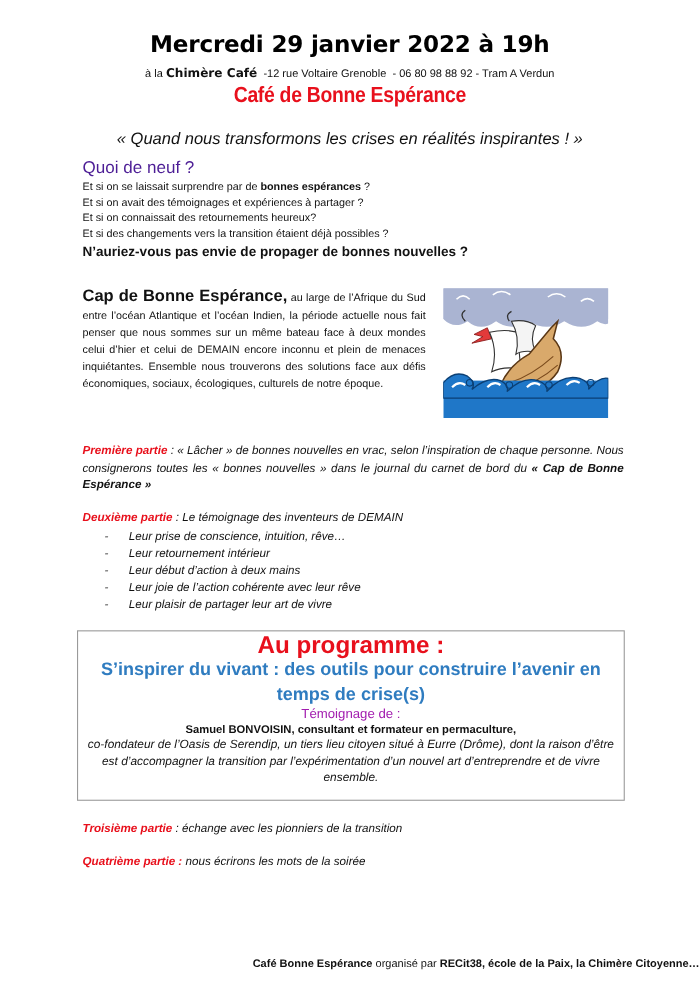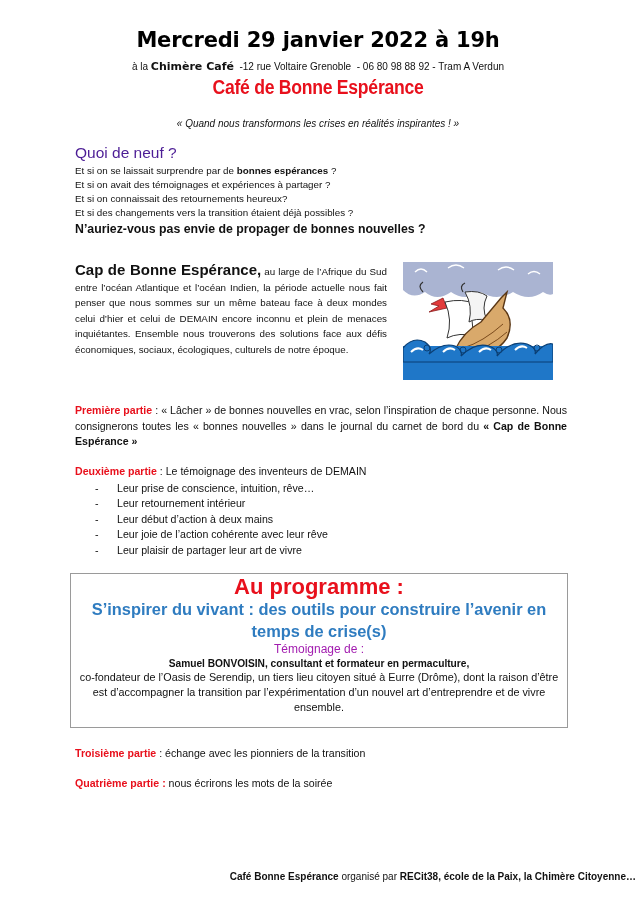--- a/index.html
+++ b/index.html
@@ -8,50 +8,50 @@
   .page { position: absolute; left: 0; top: 0; width: 636px; height: 900px; }
 
   .title { position: absolute; left: 0; width: 636px; top: 28px; text-align: center;
            font-family: "DejaVu Sans", sans-serif; font-weight: bold; font-size: 21px; color: #000; letter-spacing: -0.2px; }
   .venue { position: absolute; left: 0; width: 636px; top: 60px; text-align: center; font-size: 10px; color: #111; }
   .venue b { font-family: "DejaVu Sans", sans-serif; font-size: 11px; text-align: center; }
   .event-name { position: absolute; left: 0; width: 636px; top: 76px; text-align: center;
                 font-family: "Liberation Sans", sans-serif; font-weight: bold; font-size: 20px; color: #e8101c;
                 transform: scaleX(0.88); letter-spacing: -0.3px; }
   .slogan { position: absolute; left: 0; width: 636px; top: 118px; text-align: center;
-            font-style: italic; font-size: 10px; color: #111; }
+            font-style: italic; font-size: 15px; color: #111; }
 
   .quoi { position: absolute; left: 75px; top: 144px; width: 500px; }
   .quoi h2 { margin: 0 0 2px 0; font-size: 15.5px; font-weight: normal; color: #4c1d95; }
   .quoi .q { font-size: 9.8px; line-height: 14px; color: #111; }
   .quoi .q b { font-weight: bold; }
   .quoi .cta { font-size: 12.3px; font-weight: bold; line-height: 16px; margin-top: 1px; }
 
   .cap { position: absolute; left: 75px; top: 262px; width: 312px; font-size: 9.8px; line-height: 15.5px;
          text-align: justify; color: #111; }
   .cap .cap-title { font-size: 15px; font-weight: bold; }
 
   .boat { position: absolute; left: 403px; top: 262px; width: 150px; height: 118px; }
 
-  .part { position: absolute; left: 75px; width: 492px; font-size: 10.6px; line-height: 15.5px; text-align: justify; color: #111; }
+  .part { position: absolute; left: 75px; width: 492px; font-size: 10.6px; line-height: 15.5px; text-align: justify; color: #111; font-style: italic; }
   .part .lbl { color: #e8101c; font-weight: bold; }
   .part b { font-weight: bold; }
   .p1 { top: 403px; }
   .p2 { top: 464px; }
   .p2 ul { list-style: none; margin: 1px 0 0 0; padding: 0; }
   .p2 li { position: relative; padding-left: 42px; line-height: 15.6px; }
   .p2 li .dash { position: absolute; left: 20px; top: 0; }
 
   .program { position: absolute; left: 70px; top: 573px; width: 496px; height: 153px;
              border: 1.3px solid #9a9a9a; text-align: center; }
   .program .h1 { font-size: 22px; font-weight: bold; color: #e8101c; margin-top: 2px; line-height: 22px; }
   .program .h2 { font-size: 16.4px; font-weight: bold; color: #2f7cc0; line-height: 22px; padding: 0 6px; }
   .program .t { font-size: 12px; line-height: 15px; color: #a21caf; }
   .program .sp { font-size: 10.2px; font-weight: bold; line-height: 13px; color: #111; }
-  .program .d { font-size: 10.8px; line-height: 15px; color: #111; padding: 0 8px; }
+  .program .d { font-size: 10.8px; line-height: 15px; color: #111; padding: 0 8px; font-style: italic; }
 
   .p3 { top: 746px; }
   .p4 { top: 776px; }
 
   .footer { position: absolute; left: 0; width: 636px; top: 871px; text-align: right; font-size: 10px; color: #111; }
   .footer b { font-weight: bold; }
 </style>
 </head>
 <body>
 

